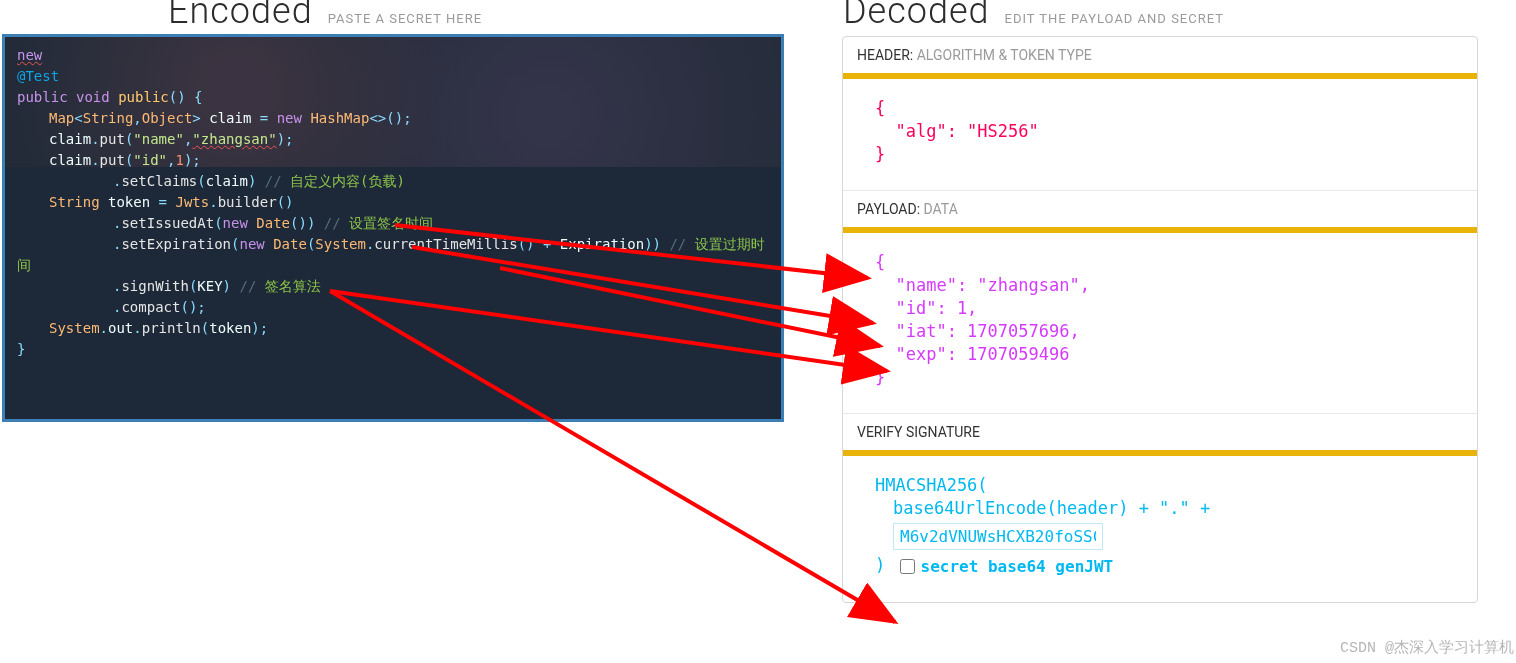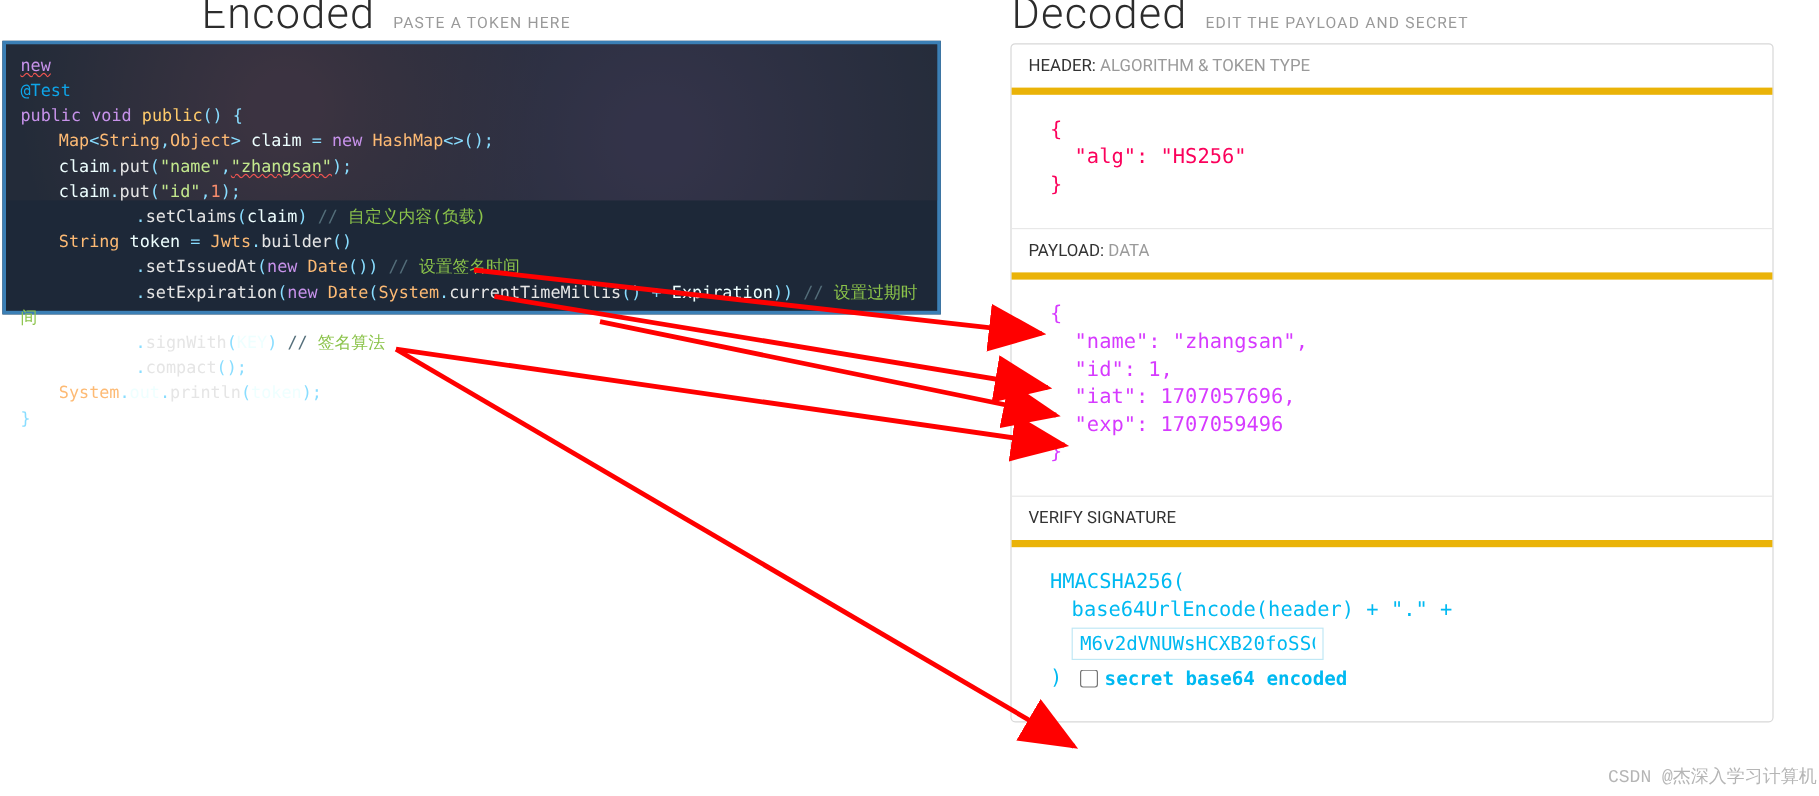--- a/index.html
+++ b/index.html
@@ -35,21 +35,21 @@
     .sub-title {
       font-size: 13px;
       color: #9a9a9a;
       letter-spacing: 1px;
     }
     .encoded-panel {
       position: absolute;
       left: 2px;
       top: 34px;
       width: 782px;
-      height: 228px;
+      height: 388px;
       border: 3px solid #3b7fb5;
       background: #1d2838;
     }
     .bg-texture {
       position: absolute;
       left: 0; right: 0; top: 0;
       height: 130px;
       background: radial-gradient(circle at 30% 40%, #5a3f4a 5%, transparent 40%),
                   radial-gradient(circle at 70% 60%, #4a3f5a 5%, transparent 50%),
                   #2a2f3a;
@@ -141,21 +141,21 @@
       color: rgba(120,120,120,0.55);
       font-family: Liberation Mono, monospace;
     }
   </style>
 </head>
 <body>
 
 <div class="header-row">
   <div class="header-left">
     <span class="big-title">Encoded</span>
-    <span class="sub-title">PASTE A TOKEN HERE</span>
+    <span class="sub-title">PASTE A SECRET HERE</span>
   </div>
   <div class="header-right">
     <span class="big-title">Decoded</span>
     <span class="sub-title">EDIT THE PAYLOAD AND SECRET</span>
   </div>
 </div>
 
 <div class="encoded-panel">
   <div class="bg-texture"></div>
   <div class="code-block">
@@ -200,21 +200,21 @@
   <div class="section-body sig-body" style="border-bottom:none">
     <div>HMACSHA256(</div>
     <div style="padding-left:18px">base64UrlEncode(header) + "." +</div>
     <div style="padding-left:18px;margin-top:3px;">
       <input type="text" class="secret-input" value="M6v2dVNUWsHCXB20foSSCc" style="">
     </div>
     <div style="margin-top:4px;">
       <span>)</span>
       <label class="sig-check-label">
         <input type="checkbox" style="">
-        <span>secret base64 encoded</span>
+        <span>secret base64 genJWT</span>
       </label>
     </div>
   </div>
 </div>
 
 <svg class="annotations" width="1516" height="663">
   <defs>
     <marker id="arrowhead" markerWidth="12" markerHeight="10" refX="11" refY="5" orient="auto">
       <polygon points="0 0, 12 5, 0 10" fill="#ff0000"></polygon>
     </marker>

